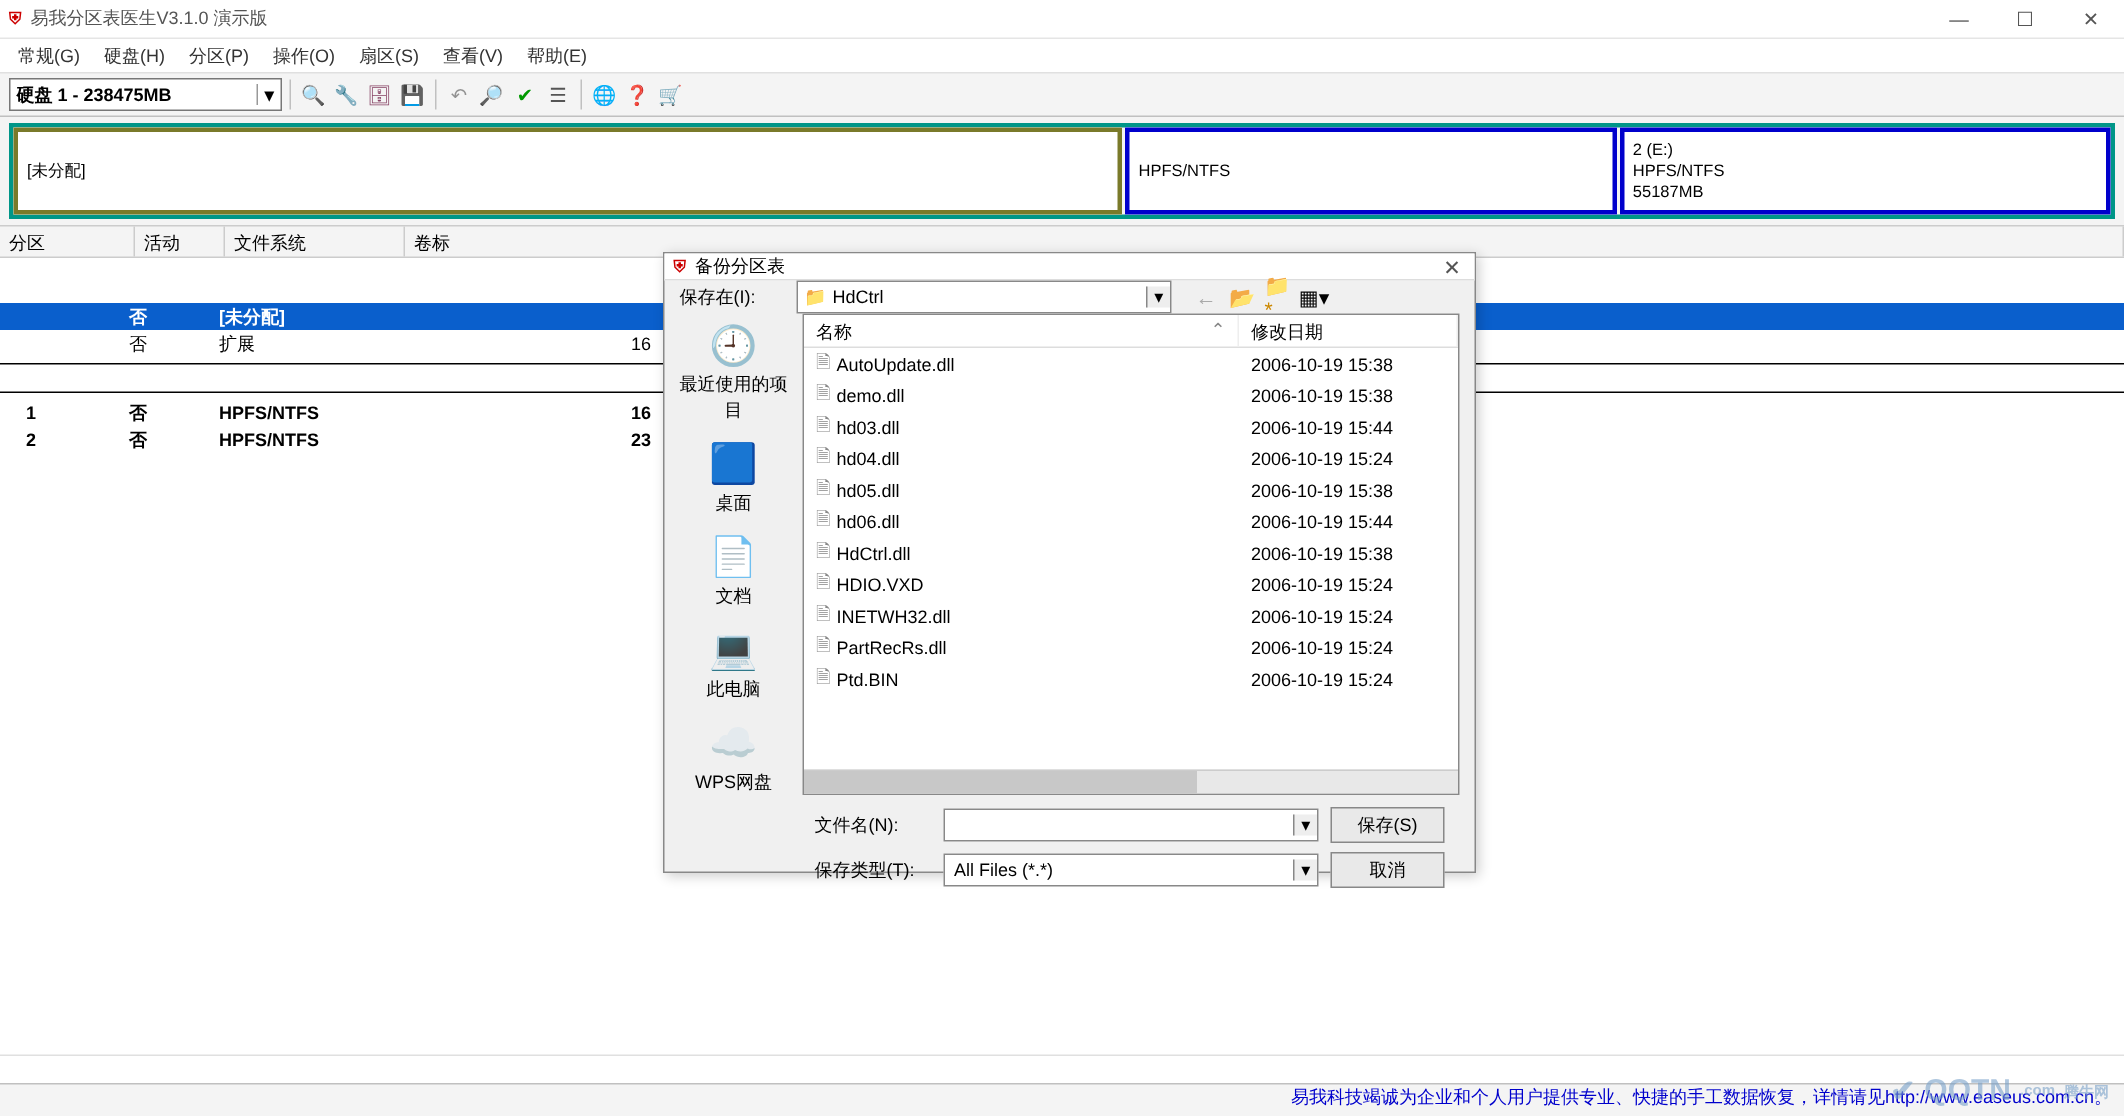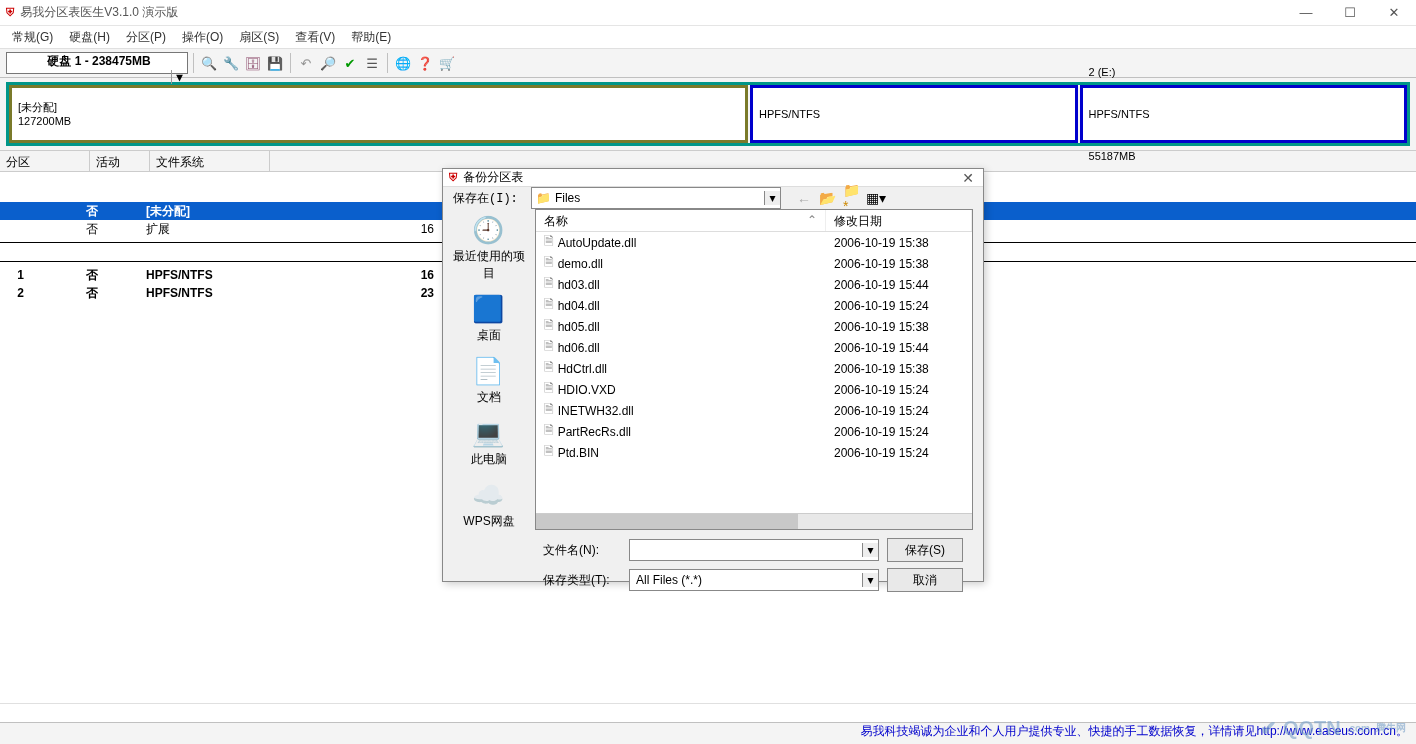--- a/index.html
+++ b/index.html
@@ -53,21 +53,20 @@
   padding-left: 6px;
   gap: 2px;
 }
 .disk-select {
   width: 182px; height: 22px;
   border: 1px solid #777;
   background: #fff;
   display: flex; align-items: center;
   font-weight: bold;
   padding-left: 4px;
-  flex-direction: column;
 }
 .disk-select .dd { margin-left: auto; width: 16px; text-align: center; border-left: 1px solid #999; }
 .tbtn {
   width: 20px; height: 20px;
   display: flex; align-items: center; justify-content: center;
   border: 1px solid transparent;
   font-size: 13px;
 }
 .tbtn.disabled { opacity: 0.4; }
 .tsep { width: 1px; height: 20px; background: #c0c0c0; margin: 0 3px; }
@@ -167,21 +166,21 @@
 }
 .dlg-title .logo { color: #c00; font-size: 11px; margin-right: 6px; font-weight: bold;}
 .dlg-title .close { margin-left: auto; width: 30px; text-align: center; font-size: 14px; color: #555;}
 
 .dlg-toolbar {
   height: 32px;
   display: flex; align-items: center;
   padding: 0 10px;
   gap: 8px;
 }
-.dlg-toolbar .lbl { width: 70px; font-family: Liberation Mono, monospace; }
+.dlg-toolbar .lbl { width: 70px; }
 .location-select {
   flex: 0 0 250px;
   height: 22px;
   border: 1px solid #888;
   background: #fff;
   display: flex; align-items: center;
   padding-left: 4px;
 }
 .location-select .folder-ic { color: #e6b400; margin-right: 4px; }
 .location-select .dd { margin-left: auto; width: 16px; border-left: 1px solid #888; text-align: center; background: #eee; }
@@ -317,37 +316,37 @@
   <div class="tsep"></div>
   <div class="tbtn" style="color:#09c;">🌐</div>
   <div class="tbtn" style="color:#a80;">❓</div>
   <div class="tbtn" style="color:#c80;">🛒</div>
 </div>
 
 <div class="diskmap-wrap">
   <div class="diskmap" id="diskmap">
       <div class="dm-seg unalloc" style="flex: 53 1 0%;">
         <div class="line">[未分配]</div>
-        <div class="line">127200MB</div>
       </div>
       <div class="dm-seg ntfs" style="flex: 23 1 0%;">
         <div class="line">HPFS/NTFS</div>
       </div>
-      <div class="dm-seg ntfs" style="flex: 23 1 0%; gap: 28px;">
+      <div class="dm-seg ntfs" style="flex: 23 1 0%;">
         <div class="line">2 (E:)</div>
         <div class="line">HPFS/NTFS</div>
         <div class="line">55187MB</div>
       </div>
     </div>
 </div>
 
 <div class="ptable-header">
   <div class="col" style="width:90px;">分区</div>
   <div class="col" style="width:60px;">活动</div>
   <div class="col" style="width:120px;">文件系统</div>
+  <div class="col" style="flex:1;">卷标</div>
 </div>
 
 <div class="plist-wrap" id="plist">
     <div class="blank-gap"></div>
     <div class="prow selected">
       <span class="c" style="width:30px;text-align:right;"></span>
       <span class="c" style="width:50px;"></span>
       <span class="c" style="width:60px;">否</span>
       <span class="c" style="width:140px;">[未分配]</span>
       <span class="c" style="width:120px;"></span>
@@ -394,21 +393,21 @@
 <div class="dialog">
   <div class="dlg-title">
     <span class="logo">⛨</span>
     <span>备份分区表</span>
     <span class="close">✕</span>
   </div>
   <div class="dlg-toolbar">
     <span class="lbl">保存在(I):</span>
     <div class="location-select">
       <span class="folder-ic">📁</span>
-      <span>Files</span>
+      <span>HdCtrl</span>
       <span class="dd">▾</span>
     </div>
     <div class="nav-icons">
       <span class="ni disabled" style="color:#aaa;">←</span>
       <span class="ni" style="color:#c80;">📂</span>
       <span class="ni" style="color:#c80;">📁*</span>
       <span class="ni">▦▾</span>
     </div>
   </div>
   <div class="dlg-body">

